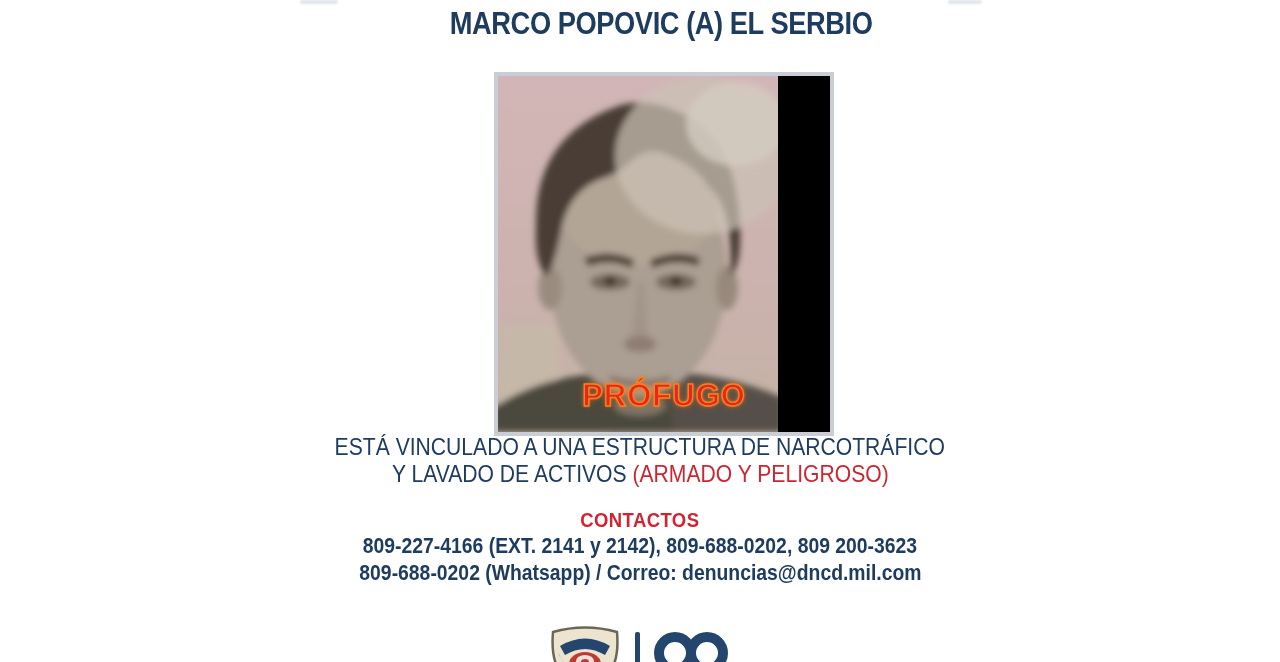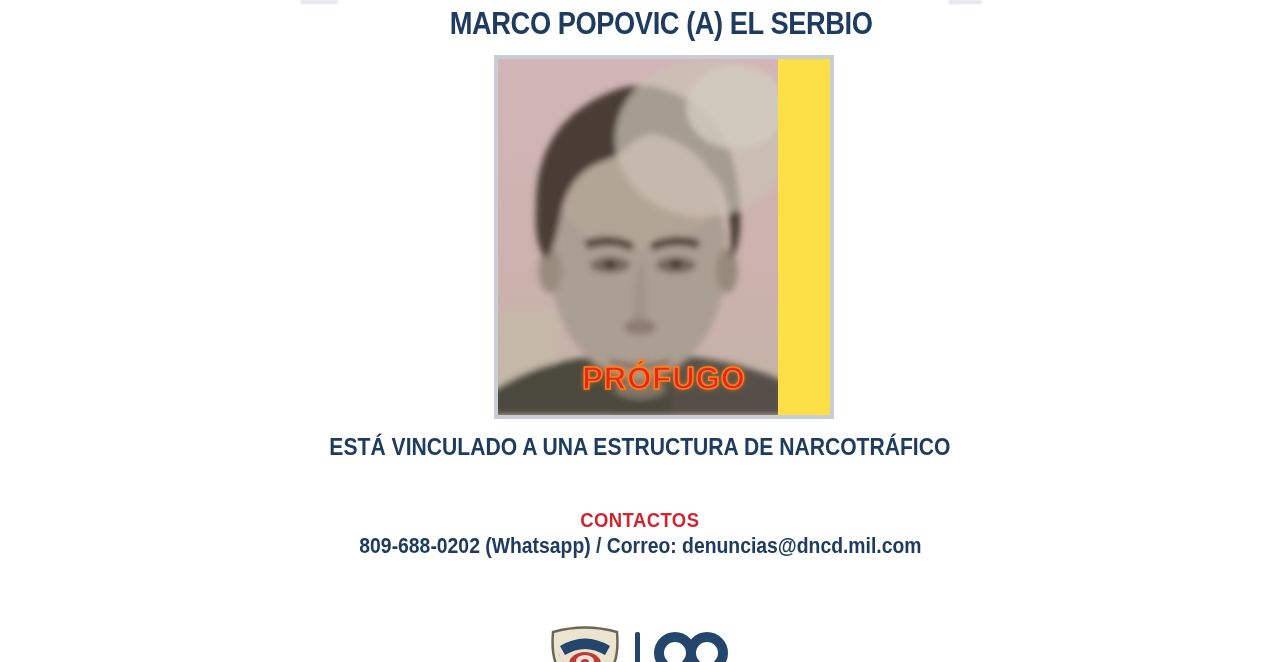--- a/index.html
+++ b/index.html
@@ -15,35 +15,35 @@
   
   .remnant{height:4px;background:#b9c6d6;opacity:.45;border-radius:2px;filter:blur(1px);}
 
   
   #title{
     top:6px;color:#1e3c60;font-weight:800;font-size:31px;letter-spacing:-0.5px;margin-left:42px;
   }
 
   
   #photo-frame{
-    left:494px;top:55px;width:340px;height:364px;box-sizing:border-box;
-    border:4px solid #c9cdd5;background:#fde047;
+    left:494px;top:72px;width:340px;height:364px;box-sizing:border-box;
+    border:4px solid #c9cdd5;background:#000000;
   }
   #photo-frame svg{display:block;}
   #profugo{
     left:0;right:0;bottom:18px;text-align:center;
     font-weight:800;font-size:31px;letter-spacing:1px;
     color:#e8261d;
     -webkit-text-stroke:1.4px #f5821e;
     text-shadow:0 0 3px rgba(245,130,30,.9), 0 0 6px rgba(245,130,30,.55);
   }
 
   
   #description{
-    top:433px;color:#1e3c60;font-weight:700;font-size:24px;line-height:27px;
+    top:433px;color:#1e3c60;font-weight:400;font-size:24px;line-height:27px;
   }
   #description .warn{color:#ce2531;}
 
   
   #contacts-heading{
     top:508px;color:#ce2531;font-weight:800;font-size:21px;letter-spacing:0.5px;
   }
   #contact-lines{
     top:532px;color:#1e3c60;font-weight:800;font-size:22px;line-height:27px;
   }
@@ -114,27 +114,33 @@
       <ellipse cx="142" cy="330" rx="26" ry="10" fill="#968879" opacity="0.7"></ellipse>
     </g>
   </svg>
   <div id="profugo" class="abs">PRÓFUGO</div>
 </div>
 
 <div id="description" class="abs center-line">
   <div>
     <span class="condense">ESTÁ VINCULADO A UNA ESTRUCTURA DE NARCOTRÁFICO</span>
   </div>
+  <div>
+    <span class="condense"><span>Y LAVADO DE ACTIVOS </span><span class="warn">(ARMADO Y PELIGROSO)</span></span>
+  </div>
 </div>
 
 <div id="contacts-heading" class="abs center-line">
   <span class="condense">CONTACTOS</span>
 </div>
 
 <div id="contact-lines" class="abs center-line">
+  <div>
+    <span class="condense">809-227-4166 (EXT. 2141 y 2142), 809-688-0202, 809 200-3623</span>
+  </div>
   <div>
     <span class="condense">809-688-0202 (Whatsapp) / Correo: denuncias@dncd.mil.com</span>
   </div>
 </div>
 
 <div id="footer" class="abs">
   <svg width="78" height="56" viewBox="0 0 78 56">
     <path d="M7,6 Q39,-3 71,6 Q73,30 66,42 Q54,54 39,56 Q24,54 12,42 Q5,30 7,6 Z" fill="#ece4cf" stroke="#6b6757" stroke-width="2.5"></path>
     <path d="M14,20 Q39,5 64,20 L59,29 Q39,17 19,29 Z" fill="#24466d"></path>
     <path d="M12,26 Q16,36 22,42 L16,34 Q13,30 12,26 Z" fill="#5c6b4a"></path>

